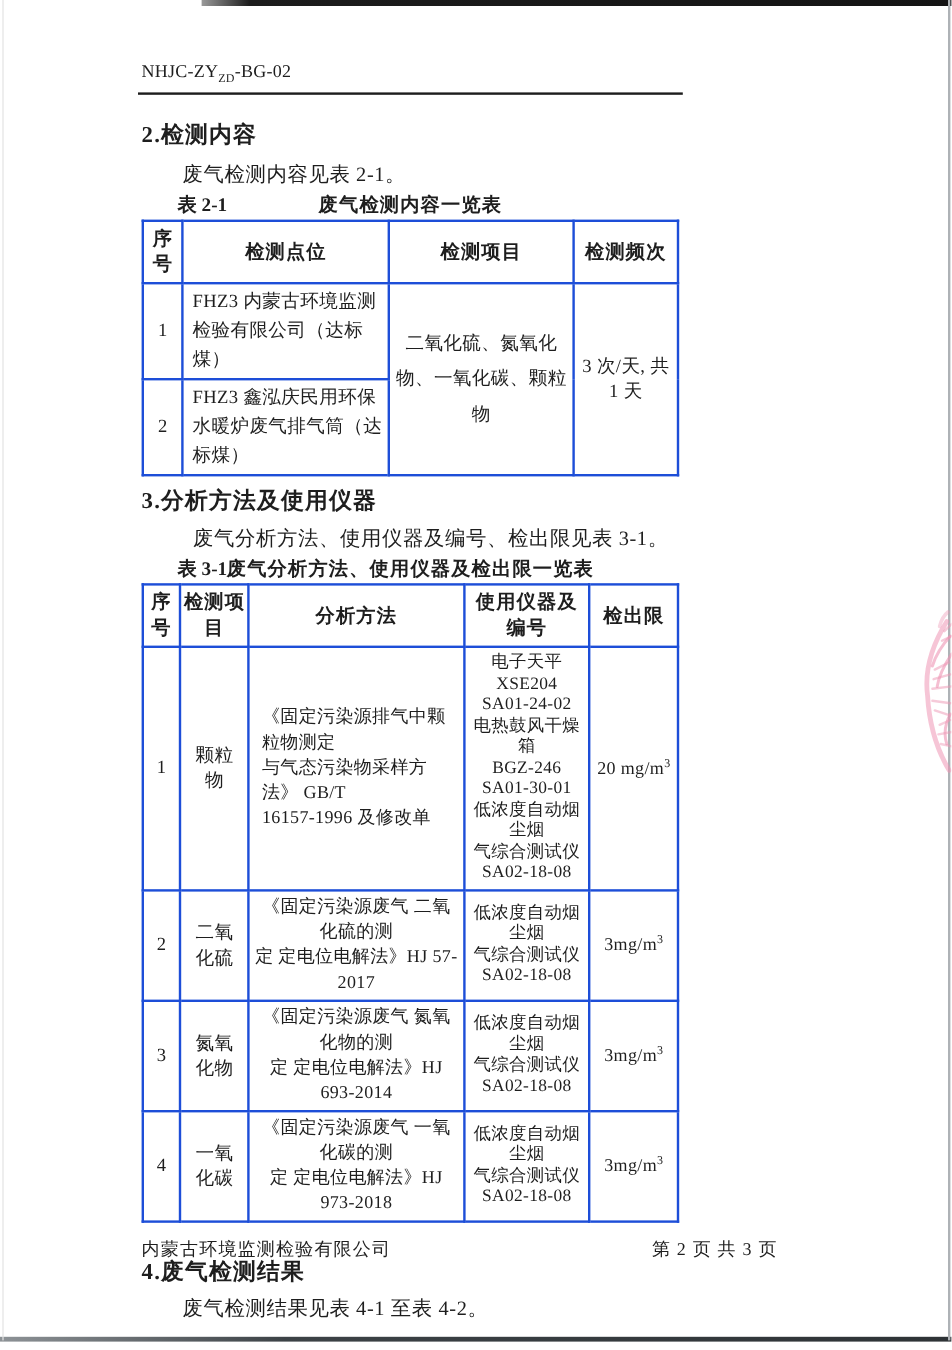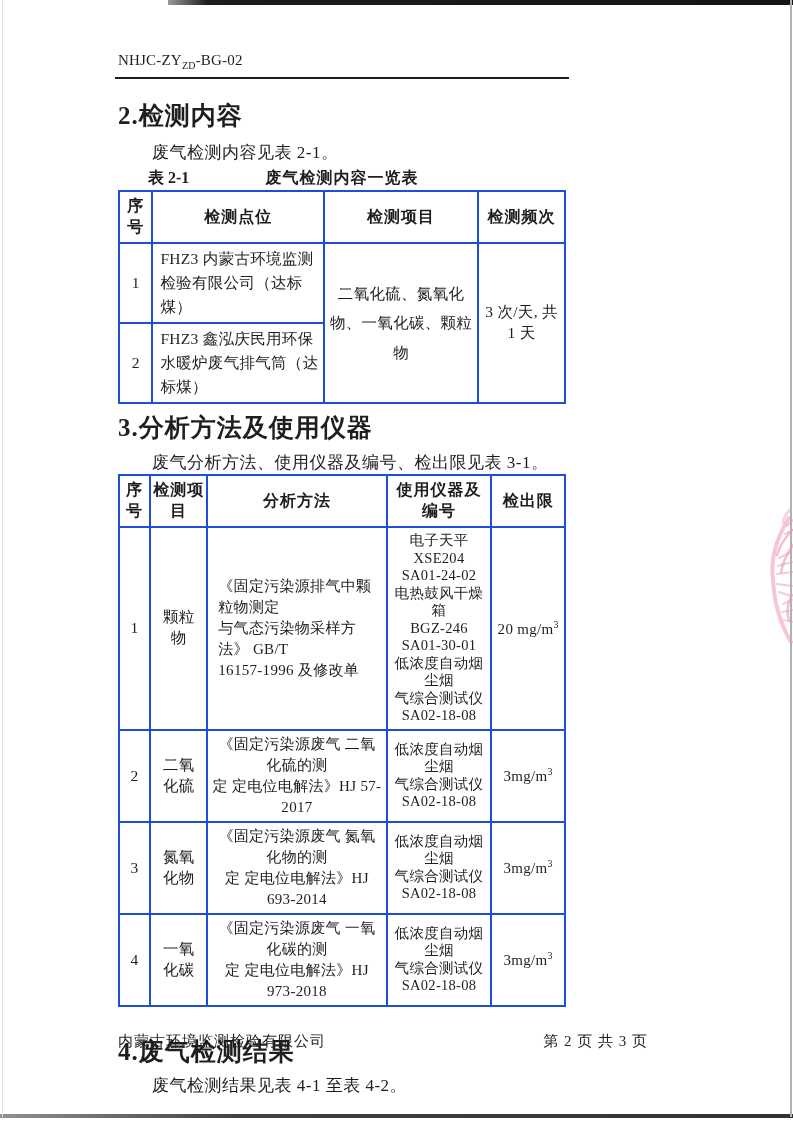--- a/index.html
+++ b/index.html
@@ -17,21 +17,21 @@
   .edge-right{position:absolute;top:0;bottom:8px;right:1px;width:2px;background:#aeb2b6;}
   .edge-left{position:absolute;top:0;bottom:8px;left:2px;width:1px;background:#e3e3e3;}
 
   .content{position:absolute;left:118px;width:448px;top:0;}
 
   
   .hdr{display:flex;justify-content:space-between;align-items:flex-end;margin-top:52px;font-size:15px;letter-spacing:.2px;}
   .hdr sub{font-size:10px;}
   .hdr-rule{border:none;border-top:2px solid #1d1d1d;margin:6px -3px 0 -3px;height:0;}
 
-  h2.sec{font-size:25px;font-weight:bold;margin:20px 0 0 0;letter-spacing:1px;}
+  h2.sec{font-size:19px;font-weight:bold;margin:20px 0 0 0;letter-spacing:1px;}
   p.para{font-size:17px;margin:9px 0 0 0;text-indent:2em;letter-spacing:.5px;}
 
   .tbl-caption{position:relative;margin-top:4px;height:22px;font-size:16px;font-weight:bold;}
   .tbl-caption .lbl{position:absolute;left:30px;top:0;}
   .tbl-caption .ttl{position:absolute;left:0;right:0;top:0;text-align:center;letter-spacing:1px;}
 
   table{width:100%;border-collapse:collapse;table-layout:fixed;}
   table, th, td{border:2px solid #1d4ed8;}
   table{border-top:2.5px solid #1a1a1a;border-bottom:2.5px solid #1a1a1a;}
   th{font-size:16px;font-weight:bold;padding:4px 2px;letter-spacing:1px;}
@@ -96,21 +96,25 @@
       <td rowspan="2">3 次/天, 共 1 天</td>
     </tr>
     <tr>
       <td>2</td>
       <td class="left">FHZ3 鑫泓庆民用环保水暖炉废气排气筒（达标煤）</td>
     </tr>
   </tbody>
     </table>
 
   <h2 class="sec" style="margin-top:7px;">3.分析方法及使用仪器</h2>
-  <p class="para" style="margin-top:7px;">废气分析方法、使用仪器及编号、检出限见表 3-1。</p>
+  <p class="para" style="margin-top:7px;text-align:center;">废气分析方法、使用仪器及编号、检出限见表 3-1。</p>
+  <div class="tbl-caption">
+    <span class="lbl">表 3-1</span>
+    <span class="ttl">废气分析方法、使用仪器及检出限一览表</span>
+  </div>
   <table id="table-3-1">
     <colgroup>
         <col style="width:7%">
         <col style="width:12.8%">
         <col style="width:40.2%">
         <col style="width:23.5%">
         <col style="width:16.5%">
       </colgroup>
     <tbody>
         <tr>

